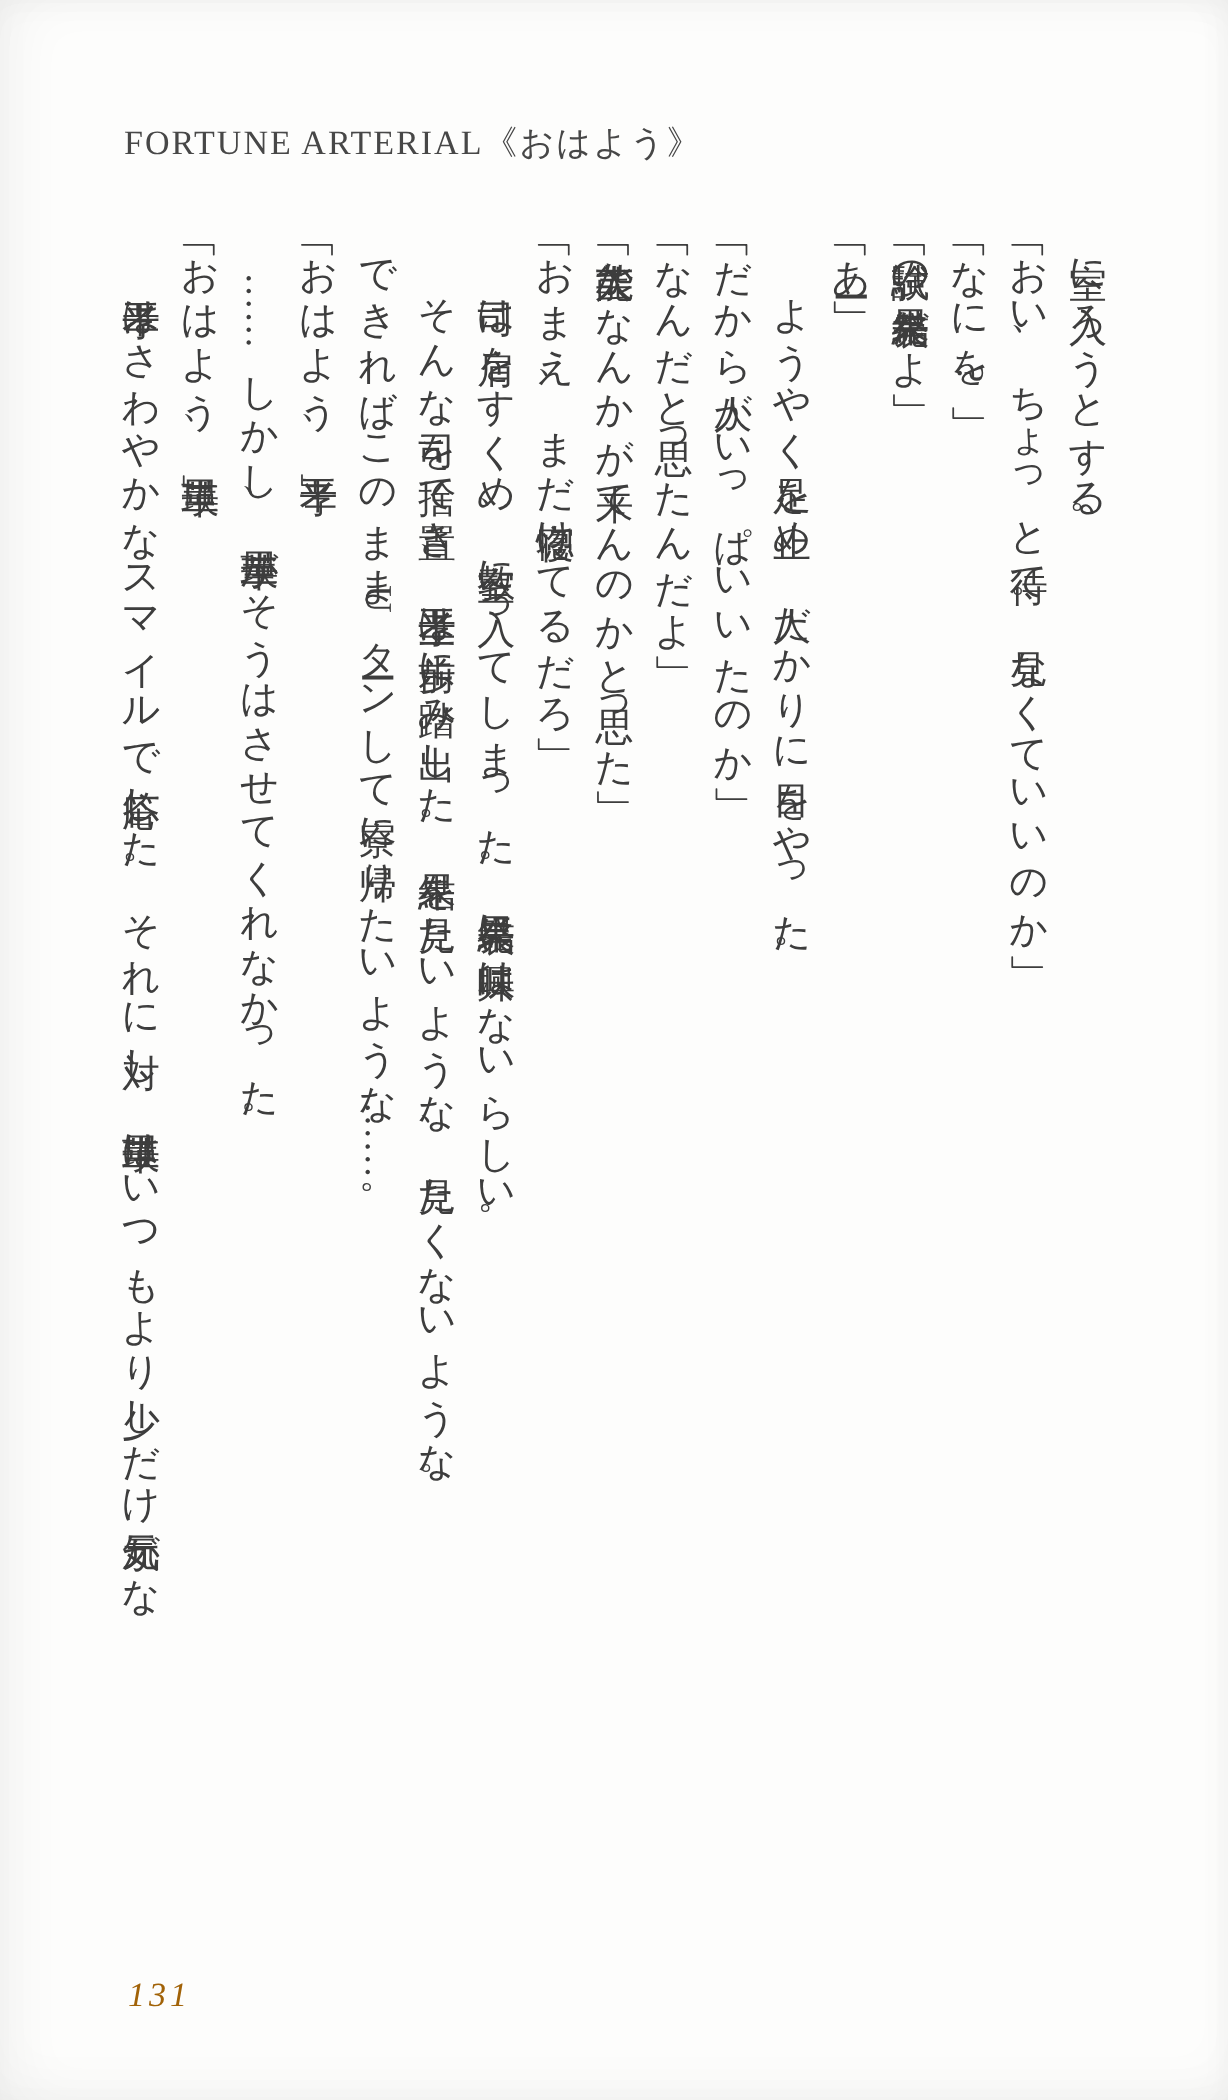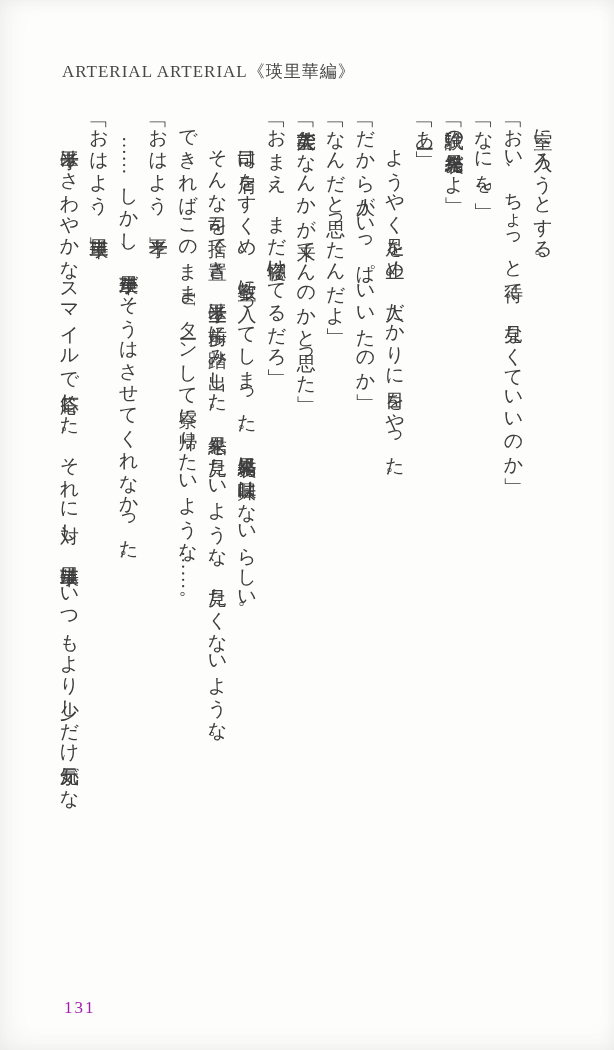--- a/index.html
+++ b/index.html
@@ -49,31 +49,31 @@
     padding: 0;
   }
   .text-block p.line.indent {
     text-indent: 19.5px;
   }
   .page-number {
     position: absolute;
     left: 64px;
     top: 988px;
     font-size: 17px;
+    font-style: italic;
     letter-spacing: 2px;
-    color: #a21caf;
-    margin-top: 10px;
+    color: #a16207;
   }
 </style>
 </head>
 <body>
 
 <div class="page">
 
-  <div class="running-header">ARTERIAL ARTERIAL《瑛里華編》</div>
+  <div class="running-header">FORTUNE ARTERIAL《おはよう》</div>
 
   <div class="text-block">
       <p class="line">室に入ろうとする。</p>
       <p class="line">「おい、ちょっと待て。見なくていいのか」</p>
       <p class="line">「なにを?」</p>
       <p class="line">「試験の結果発表だよ」</p>
       <p class="line">「あー」</p>
       <p class="line indent">ようやく足を止め、人だかりに目をやった。</p>
       <p class="line">「だから人がいっぱいいたのか」</p>
       <p class="line">「なんだと思ったんだよ」</p>

